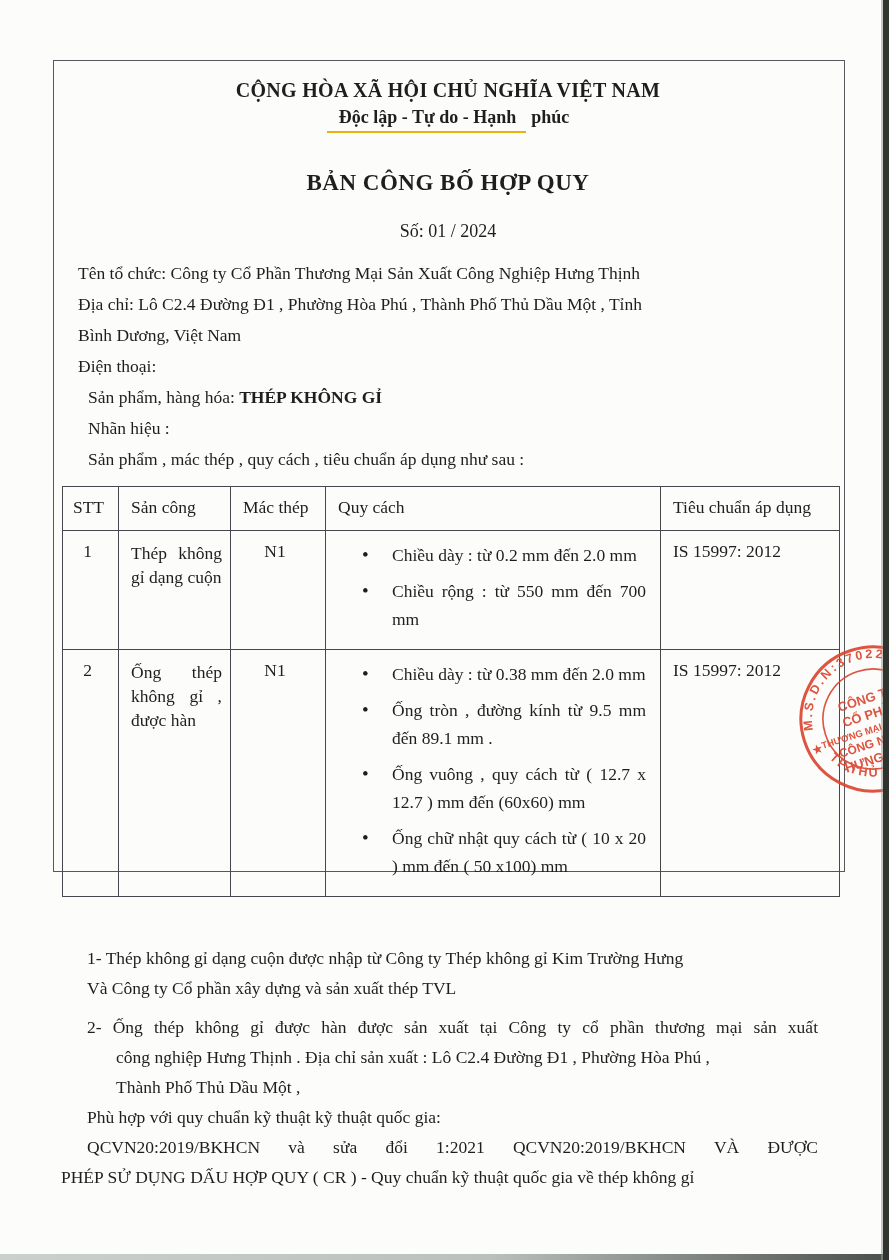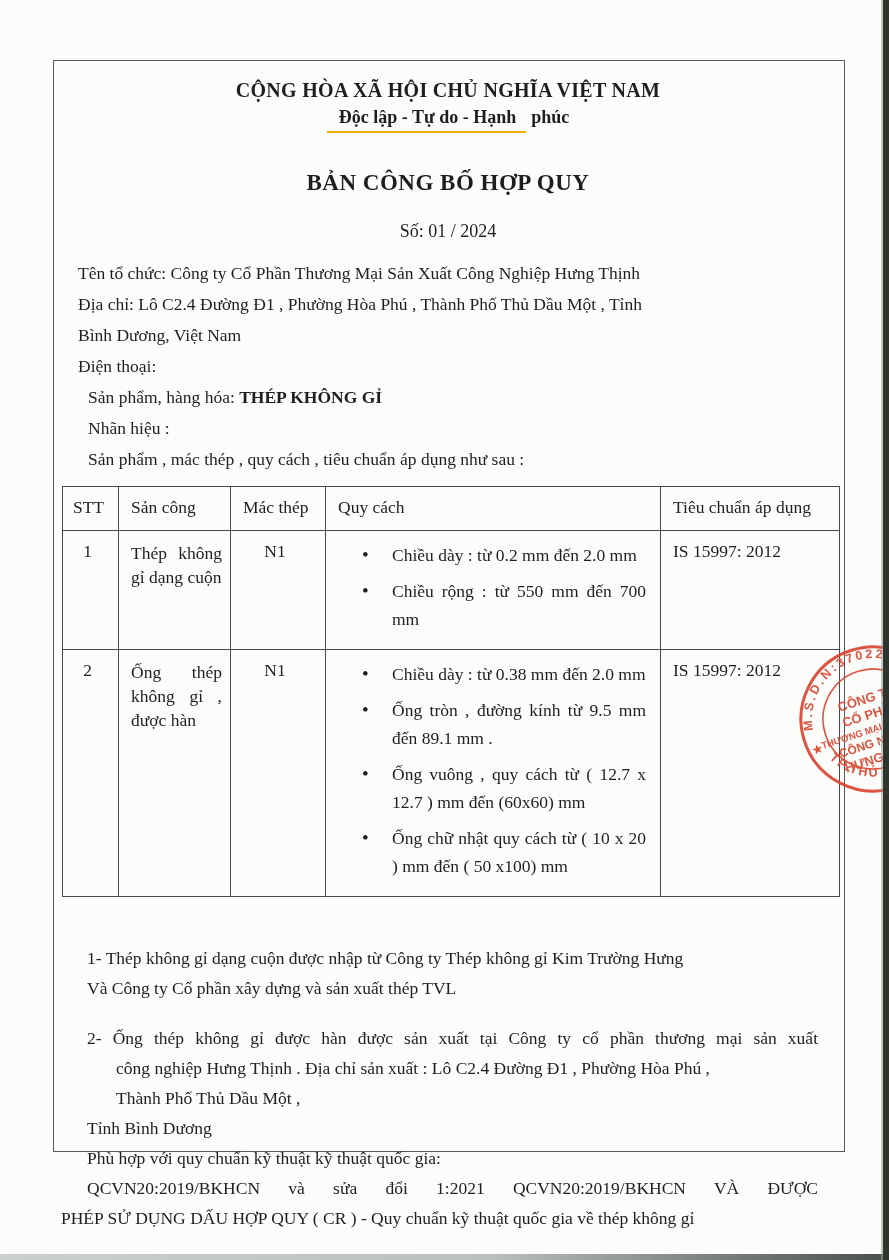--- a/index.html
+++ b/index.html
@@ -26,21 +26,21 @@
     position: absolute; left: 0; bottom: 0;
     width: 100%; height: 6px;
     background: linear-gradient(to right, #c9d0ce 0%, #b9c0be 55%, #4a4f4b 100%);
     z-index: 29;
   }
 
   
   .frame {
     position: absolute;
     left: 53px; top: 60px;
-    width: 792px; height: 1092px;
+    width: 792px; height: 812px;
     border: 1.5px solid #55585e;
     padding: 10px 26px 0 24px;
     font-family: Liberation Serif, serif;
   }
 
   .center { text-align: center; }
   .nat-title {
     margin-top: 8px;
     font-size: 20px; font-weight: bold;
     letter-spacing: .3px;
@@ -112,21 +112,21 @@
     content: "\2022";
     position: absolute; left: 36px; top: 0;
     font-size: 19px;
   }
   .spec-table tr.r1 td { height: 93px; }
   .spec-table tr.r2 td { height: 235px; }
 
   .notes { margin-top: 46px; font-size: 17.5px; line-height: 30px; }
   .notes > div { padding-left: 9px; }
   .notes .hang { padding-left: 38px; }
-  .notes .wide { margin-top: 20px; }
+  .notes .wide { margin-top: 9px; }
   .jl { text-align: justify; text-align-last: justify; }
   .notes .outdent { padding-left: 0; margin-left: -17px; }
 
   
   .stamp {
     position: absolute;
     left: 795px; top: 640px;
     width: 170px; height: 165px;
     z-index: 5;
     opacity: .92;
@@ -208,21 +208,20 @@
         </tr>
       </tbody>
     </table>
 
     <div class="notes">
       <div>1-  Thép không gỉ dạng cuộn được nhập từ Công ty Thép không gỉ Kim Trường Hưng</div>
       <div>Và Công ty Cổ phần xây dựng và sản xuất thép TVL</div>
       <div class="jl wide">2-  Ống thép không gỉ được hàn được sản xuất tại Công ty cổ phần thương mại sản xuất</div>
       <div class="hang">công nghiệp Hưng Thịnh . Địa chỉ sản xuất : Lô C2.4 Đường Đ1 , Phường Hòa Phú ,</div>
       <div class="hang">Thành Phố Thủ Dầu Một ,</div>
-      <div>Tỉnh Bình Dương</div>
       <div>Phù hợp với quy chuẩn kỹ thuật kỹ thuật quốc gia:</div>
       <div class="jl">QCVN20:2019/BKHCN và sửa đổi 1:2021 QCVN20:2019/BKHCN VÀ ĐƯỢC</div>
       <div class="outdent">PHÉP SỬ DỤNG DẤU HỢP QUY ( CR ) -  Quy chuẩn kỹ thuật quốc gia về thép không gỉ</div>
     </div>
 
   </div>
 
   <svg class="stamp" viewBox="0 0 170 165" xmlns="http://www.w3.org/2000/svg" aria-hidden="true">
     <g transform="rotate(-18 78 79)" fill="#db4632" stroke="none">
       <circle cx="78" cy="79" r="72" fill="none" stroke="#db4632" stroke-width="3"></circle>

